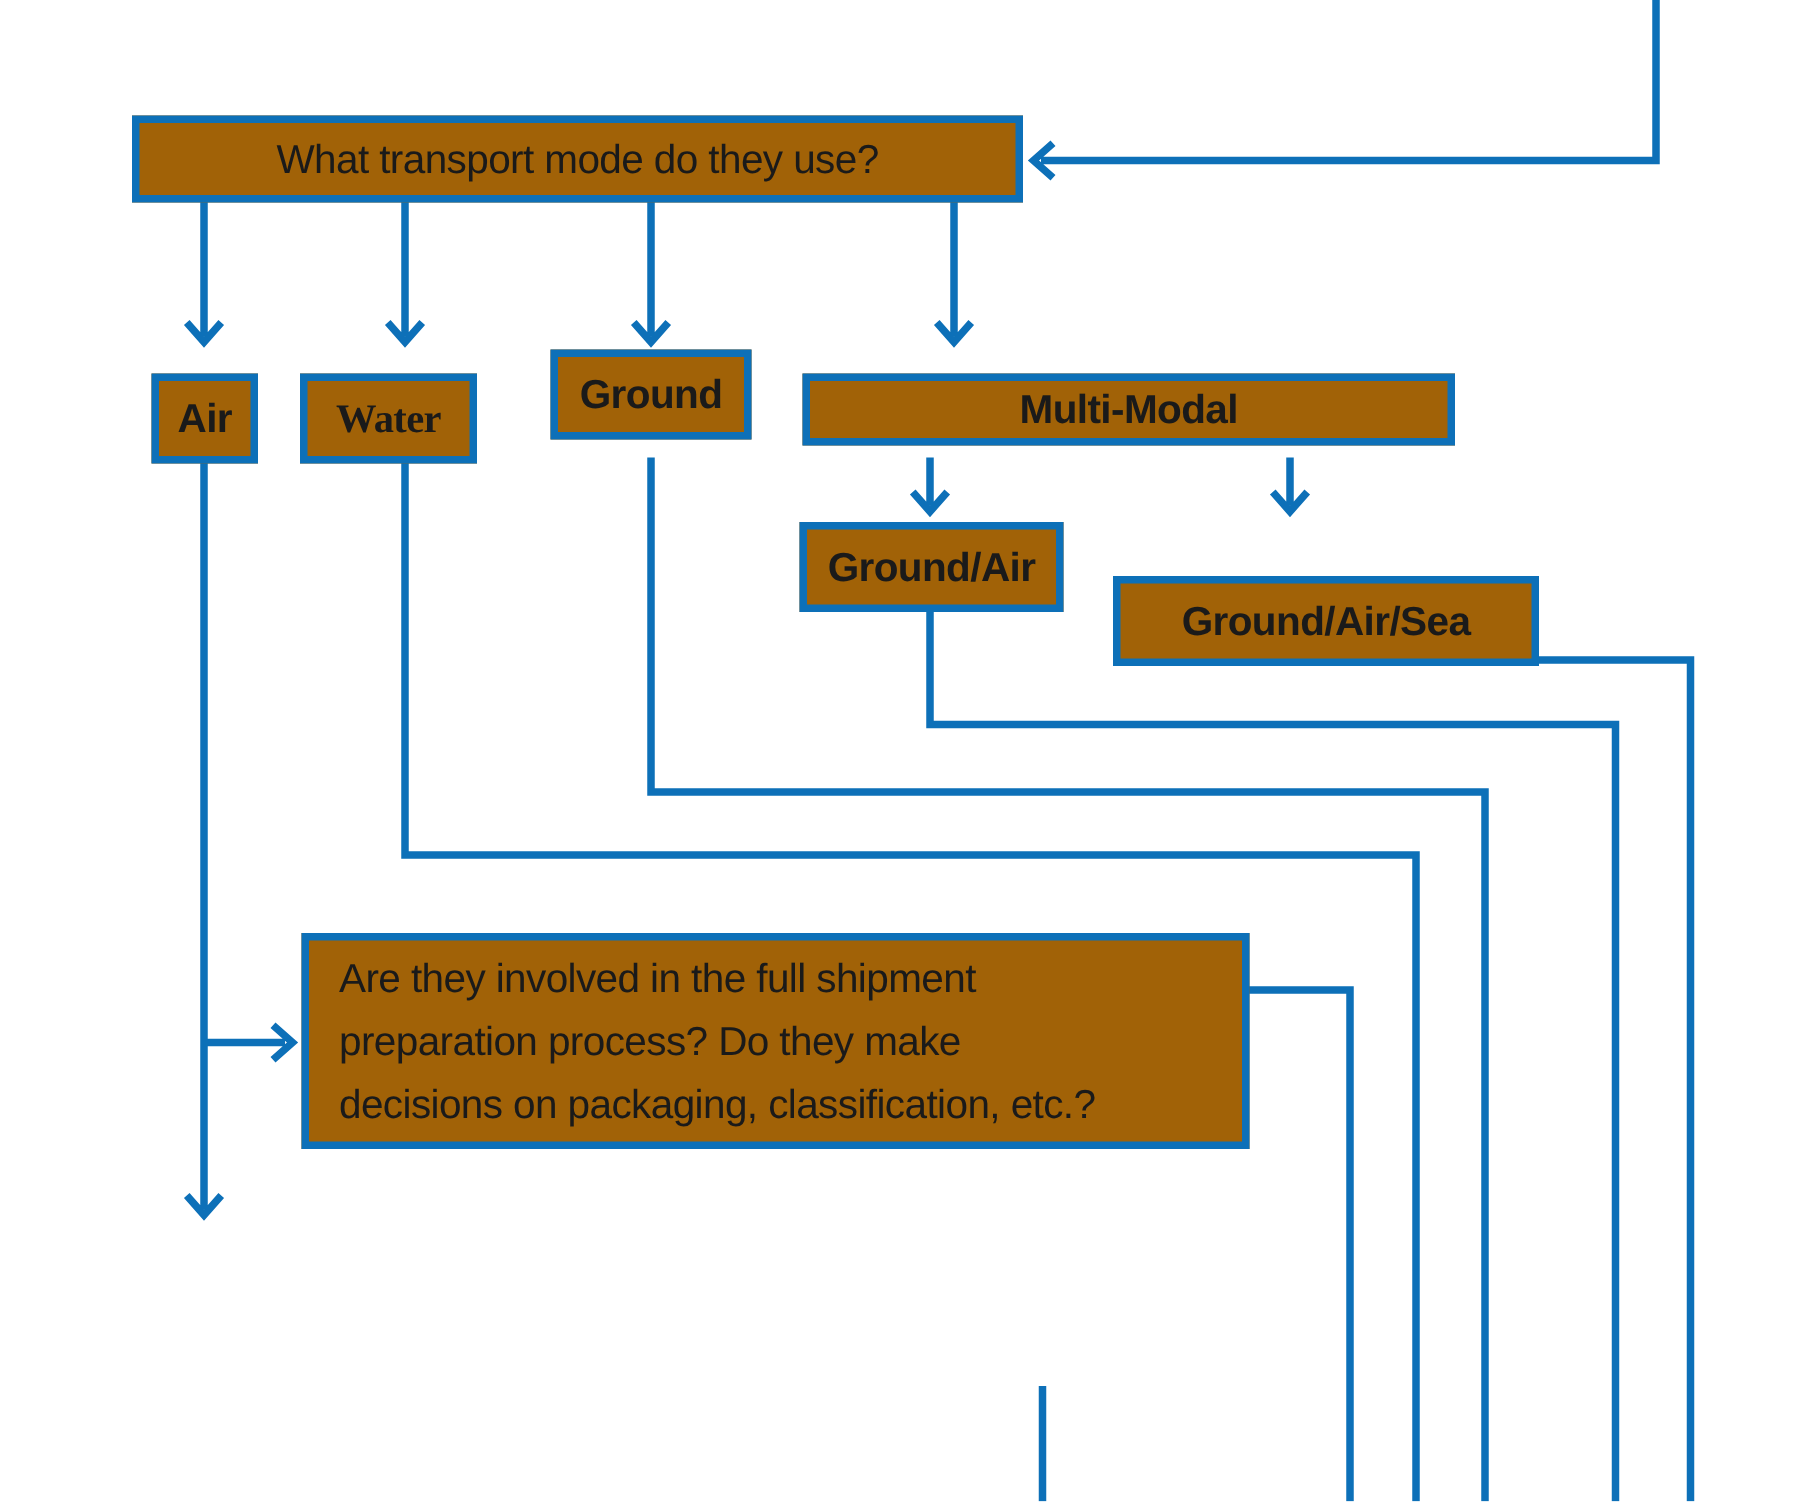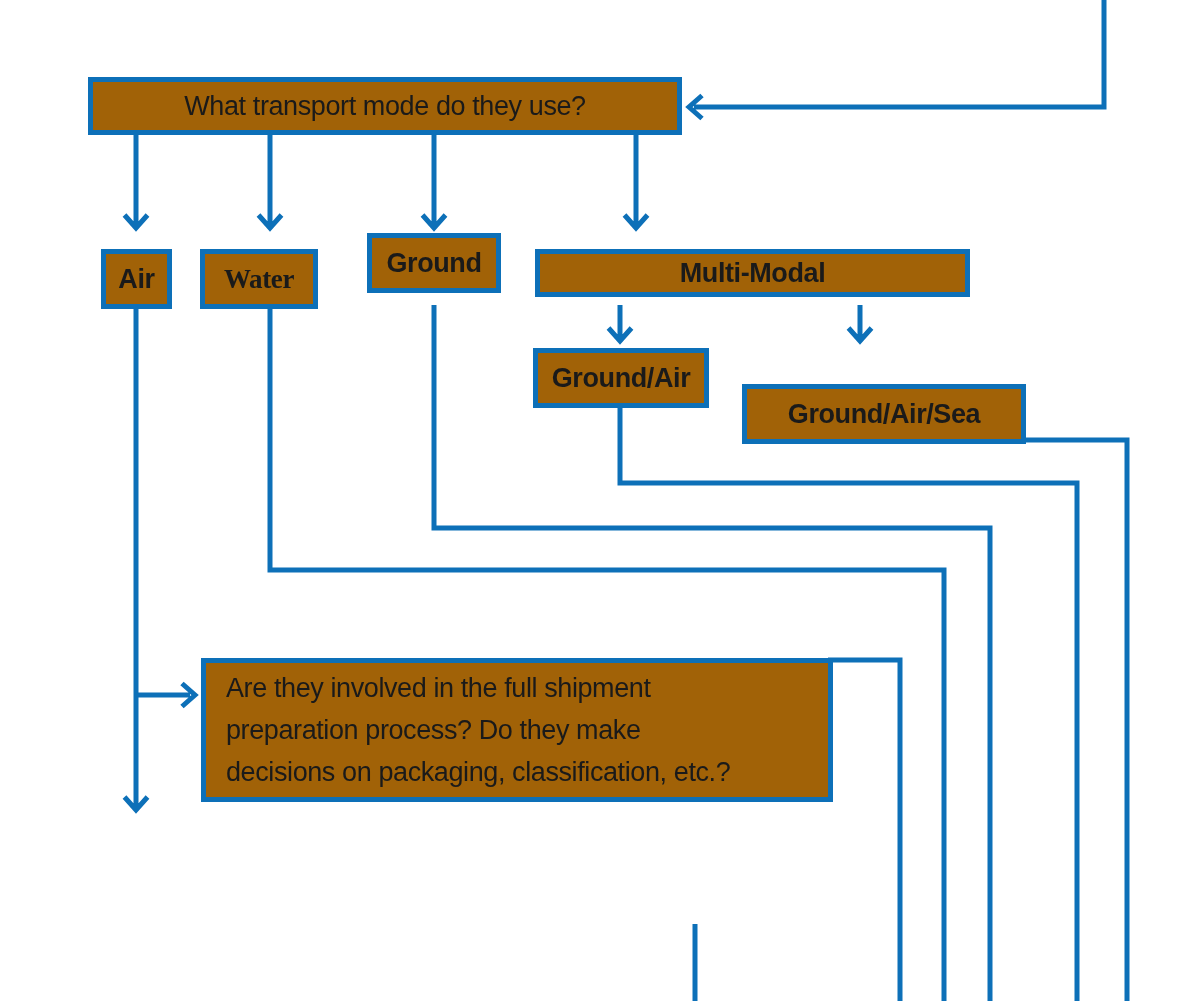--- a/index.html
+++ b/index.html
@@ -104,20 +104,20 @@
   </div>
 
   <div class="node mode center" style="left:533px; top:348px; width:176px; height:60px;">
     <span>Ground/Air</span>
   </div>
 
   <div class="node mode center" style="left:742px; top:348px; width:284px; height:60px;margin-top:36px;">
     <span>Ground/Air/Sea</span>
   </div>
 
-  <div class="node para" style="left:201px; top:622px; width:632px; height:144px;margin-top:36px;">
+  <div class="node para" style="left:201px; top:622px; width:632px; height:144px;">
     <span>Are they involved in the full shipment
 preparation process? Do they make
 decisions on packaging, classification, etc.?</span>
   </div>
 
 
 </div>
 
 </body></html>

